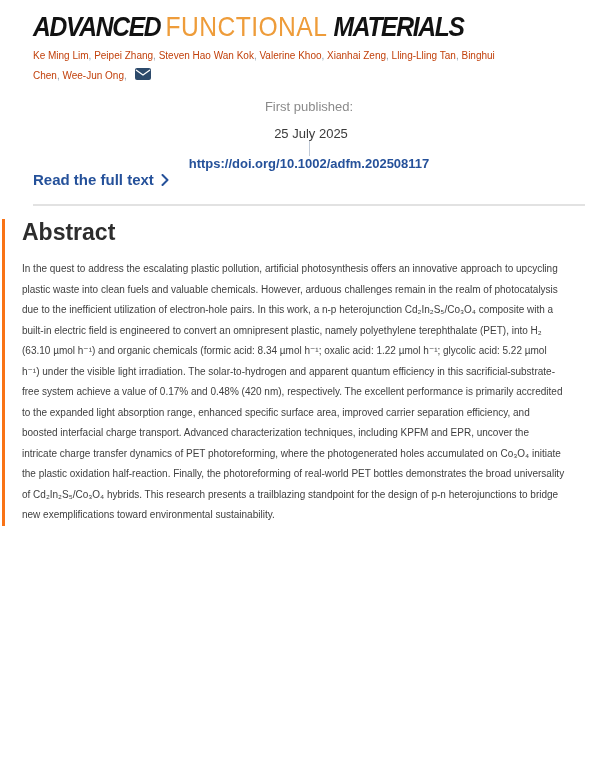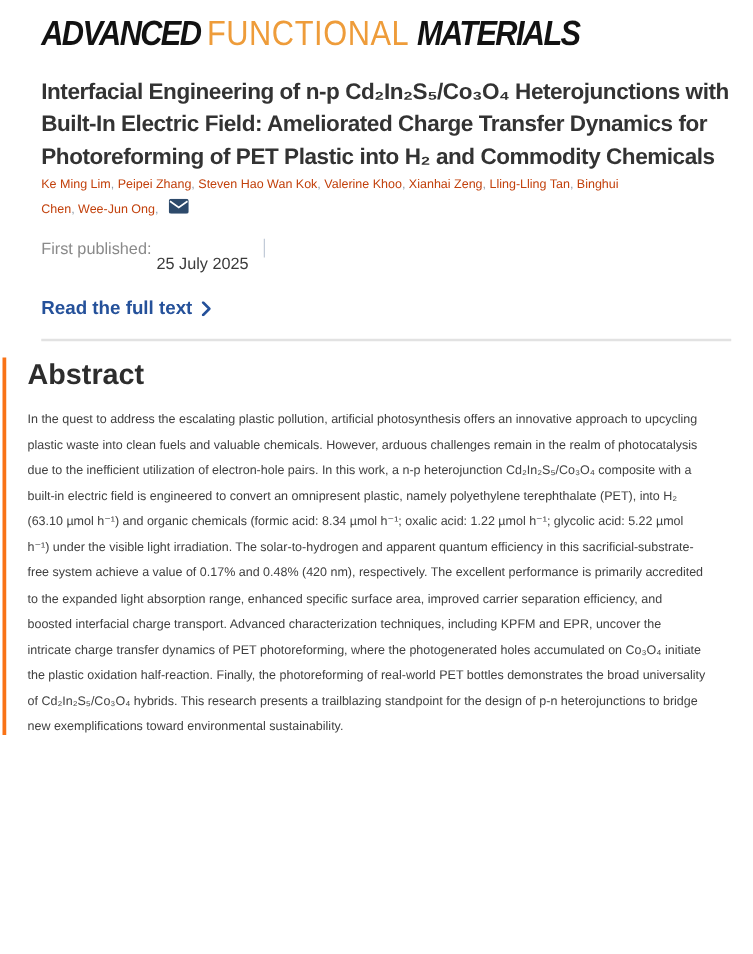--- a/index.html
+++ b/index.html
@@ -43,30 +43,30 @@
   .authors{
     max-width:470px;
     font-size:10px;line-height:20px;
     color:#c2410c;
   }
   .author{cursor:pointer;}
   .author:not(:last-of-type)::after{content:", ";color:#8d9aa8;}
   .env{display:inline-block;margin-left:5px;vertical-align:-1px;cursor:pointer;}
   .pub-row{
     margin-top:12px;
-    display:flex;
+    display:flex;align-items:center;
     font-size:13px;
+    flex-direction:column;
   }
   .pub-label{color:#8a8a8a;}
   .pub-date{color:#3b3b3b;margin-left:4px;margin-top:12px;}
   .vsep{width:1px;height:15px;background:#c2cbd8;margin:0 12px;}
   a.doi{color:#25519A;font-weight:700;text-decoration:none;cursor:pointer;}
   
   .actions-row{
-    margin-top:20px;
     display:flex;justify-content:space-between;align-items:center;
   }
   .read-link{
     display:flex;align-items:center;gap:7px;
     font-size:15px;font-weight:700;color:#25519A;
     text-decoration:none;cursor:pointer;
   }
   .action-buttons{display:flex;align-items:center;gap:26px;}
   .action{
     display:flex;align-items:center;gap:7px;
@@ -97,40 +97,40 @@
 <body>
 
 <div class="page">
 
   <header class="logo-row">
     <span class="logo-black">ADVANCED</span><span class="logo-orange">FUNCTIONAL</span><span class="logo-black">MATERIALS</span>
   </header>
 
   <div class="content">
 
-    <h1 class="title">Interfacial Engineering of n-p Cd₂In₂S₅/Co₃O₄ Heterojunctions with Built-In Electric Field: Ameliorated Charge Transfer Dynamics for Photoreforming of PET Plastic into H₂ and Commodity Chemicals</h1>
 
     <div class="authors">
       <span class="author">Ke Ming Lim</span>
       <span class="author">Peipei Zhang</span>
       <span class="author">Steven Hao Wan Kok</span>
       <span class="author">Valerine Khoo</span>
       <span class="author">Xianhai Zeng</span>
       <span class="author">Lling-Lling Tan</span>
       <span class="author">Binghui Chen</span>
       <span class="author">Wee-Jun Ong</span><span class="env"><svg width="16" height="12" viewBox="0 0 16 12" aria-hidden="true">
             <rect width="16" height="12" rx="2" fill="#2d4a6b"></rect>
             <path d="M1 2 L8 7 L15 2" stroke="#ffffff" stroke-width="1.3" fill="none"></path>
           </svg></span>
     </div>
 
     <div class="pub-row">
       <span class="pub-label">First published:</span>
       <span class="pub-date">25 July 2025</span>
       <span class="vsep"></span>
+      <a class="doi">https://doi.org/10.1002/adfm.202508117</a>
     </div>
 
     <div class="actions-row">
       <a class="read-link">
         <span>Read the full text</span>
         <svg width="8" height="12" viewBox="0 0 8 12" aria-hidden="true">
             <path d="M1.5 1 L6.5 6 L1.5 11" stroke="#25519A" stroke-width="2" fill="none" stroke-linecap="round" stroke-linejoin="round"></path>
           </svg>
       </a>
     </div>

